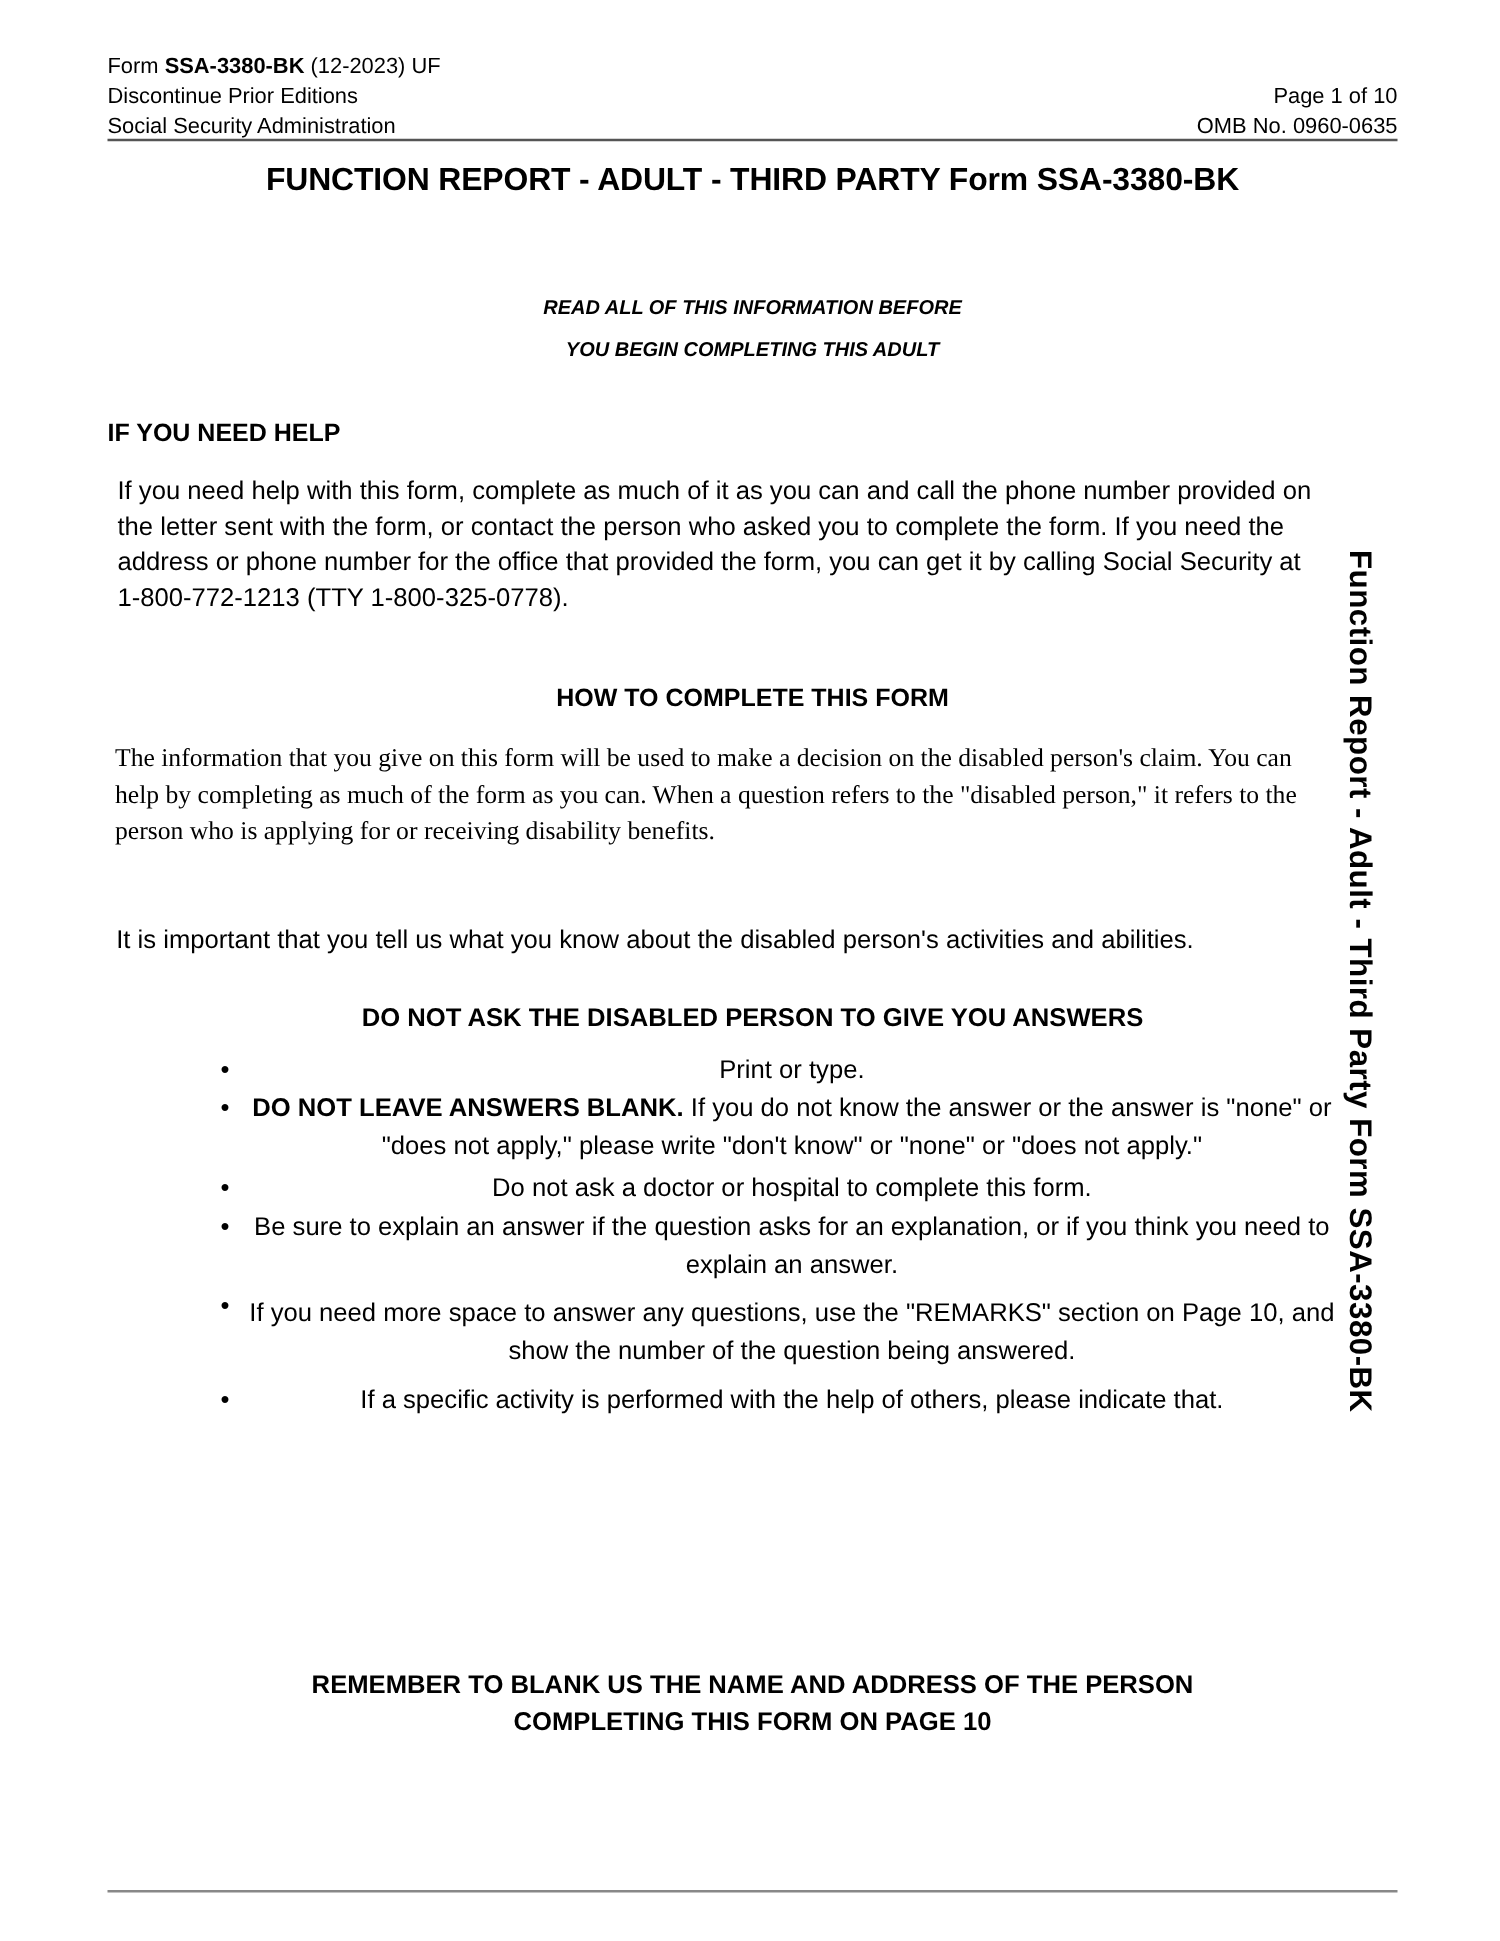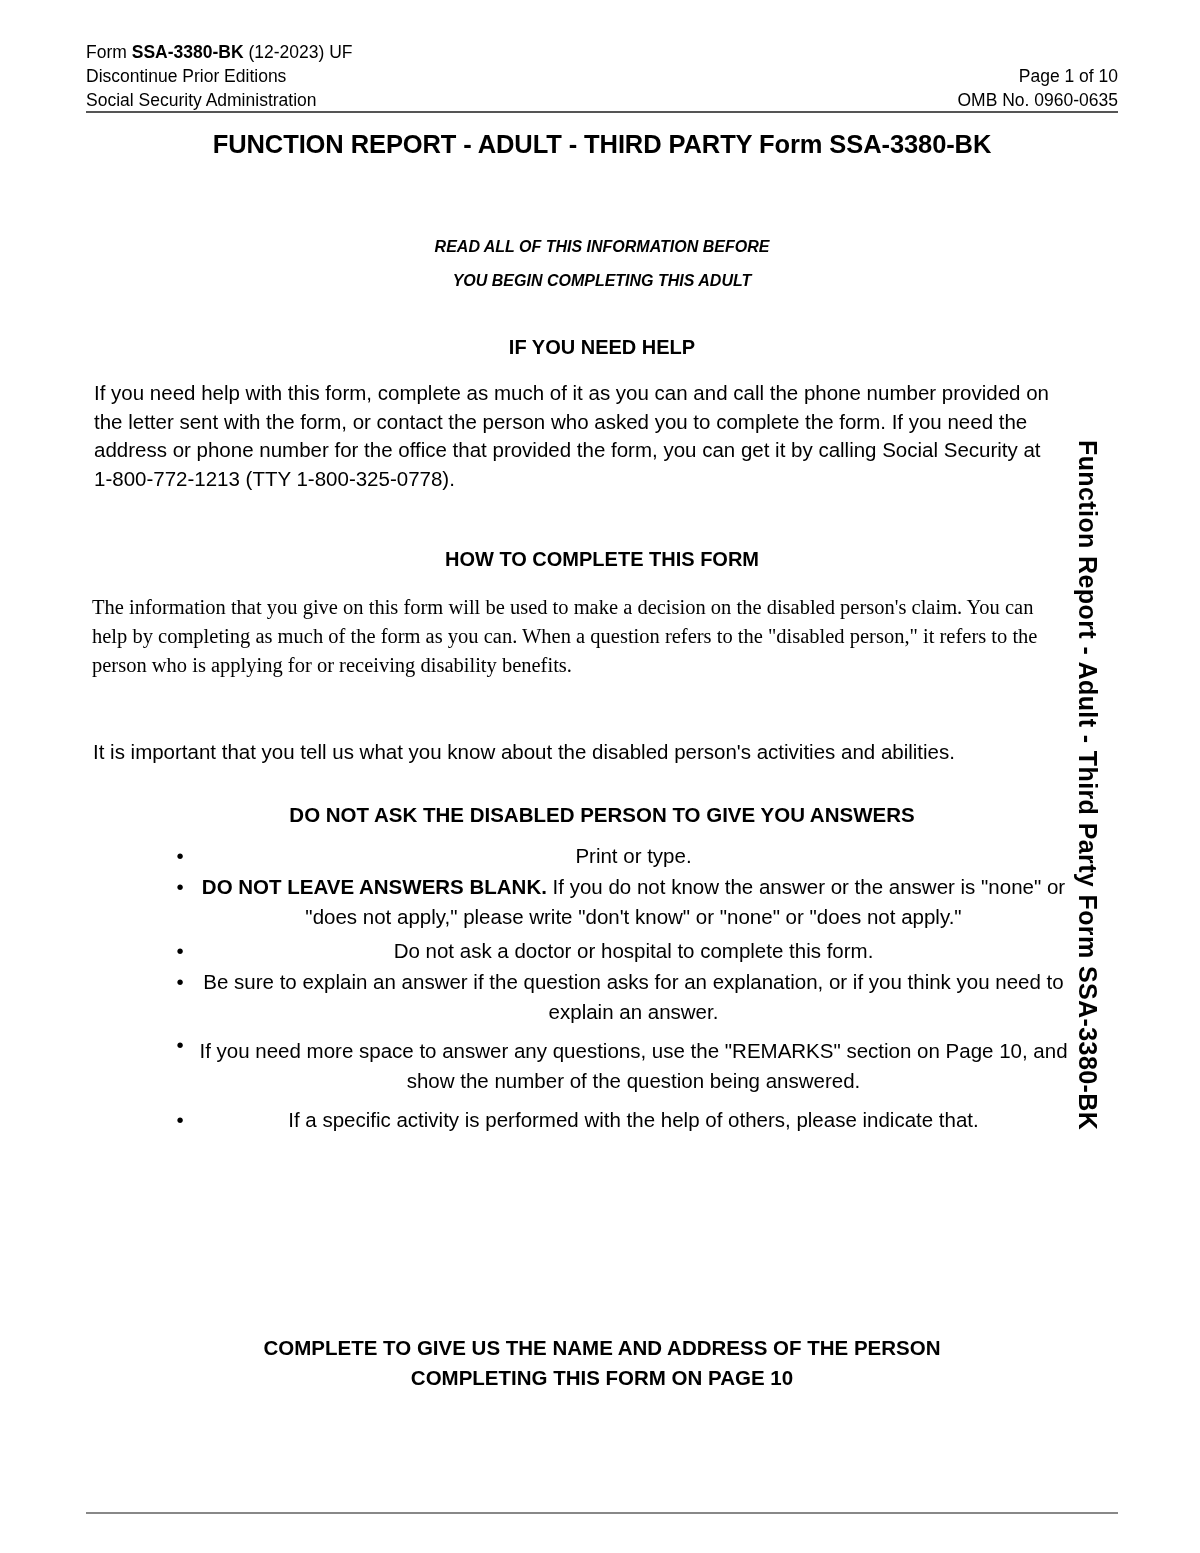--- a/index.html
+++ b/index.html
@@ -83,21 +83,21 @@
     font-weight: bold;
     line-height: 34px;
     font-style: italic;
   }
 
   .h-help {
     position: absolute;
     left: 86px;
     top: 336px;
     width: 1032px;
-    text-align: center;
+    text-align: left;
     font-size: 20px;
     font-weight: bold;
   }
 
   .h-how {
     position: absolute;
     left: 86px;
     top: 548px;
     width: 1032px;
     text-align: center;
@@ -266,21 +266,21 @@
       <span class="btext">If you need more space to answer any questions, use the "REMARKS" section on Page 10, and show the number of the question being answered.</span>
     </div>
     <div class="gap-md"></div>
     <div class="bullet-item">
       <span class="dot">•</span>
       <span class="btext">If a specific activity is performed with the help of others, please indicate that.</span>
     </div>
   </div>
 
   <div class="bottom-note">
-    <div>COMPLETE TO GIVE US THE NAME AND ADDRESS OF THE PERSON</div>
+    <div>REMEMBER TO BLANK US THE NAME AND ADDRESS OF THE PERSON</div>
     <div>COMPLETING THIS FORM ON PAGE 10</div>
   </div>
 
   <div class="footer-rule"></div>
 
   <div class="side-text">Function Report -  Adult - Third Party Form SSA-3380-BK</div>
 
 </div>
 
 </body></html>

